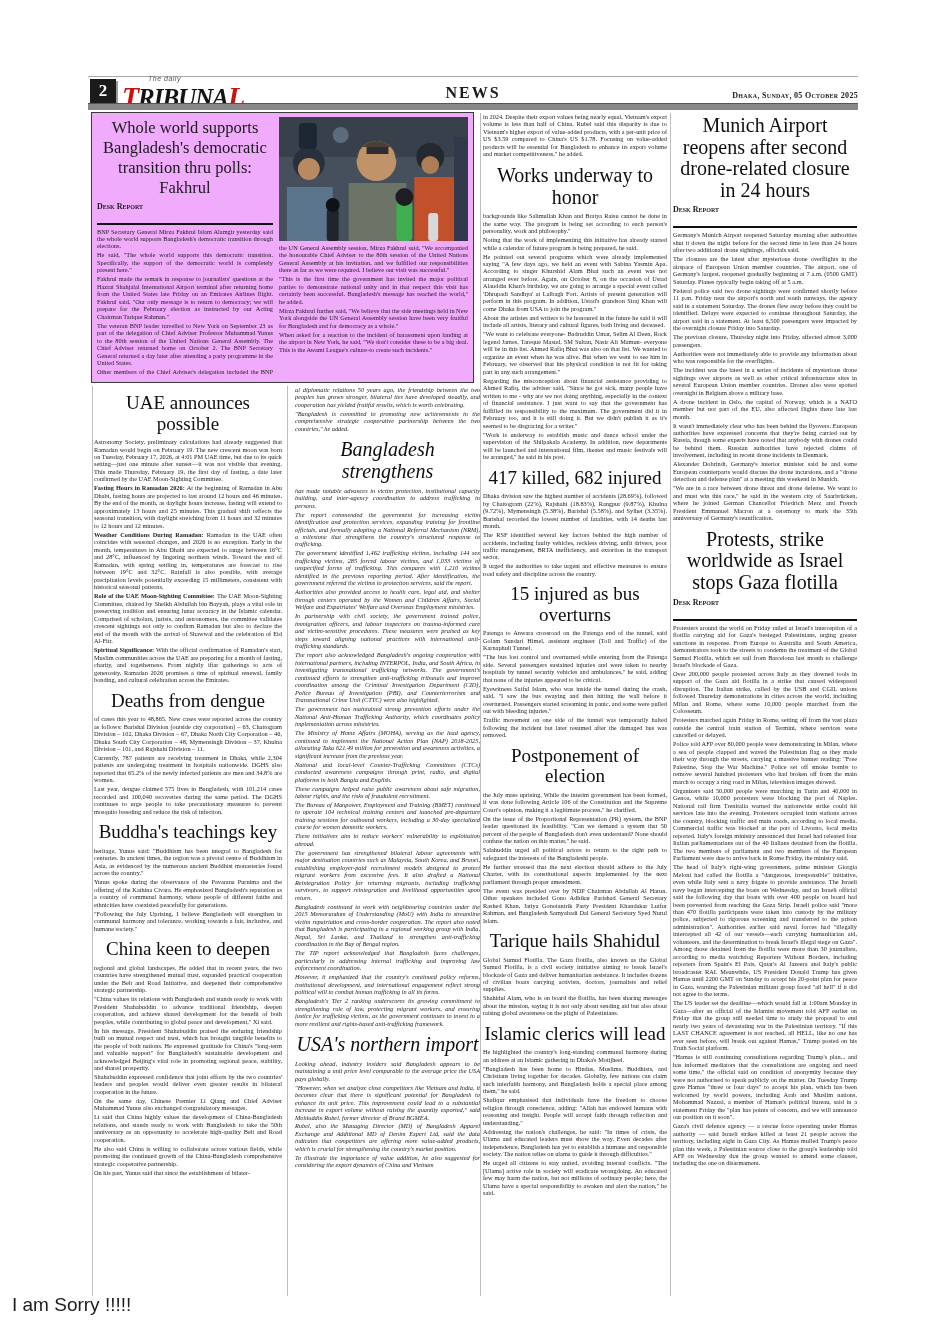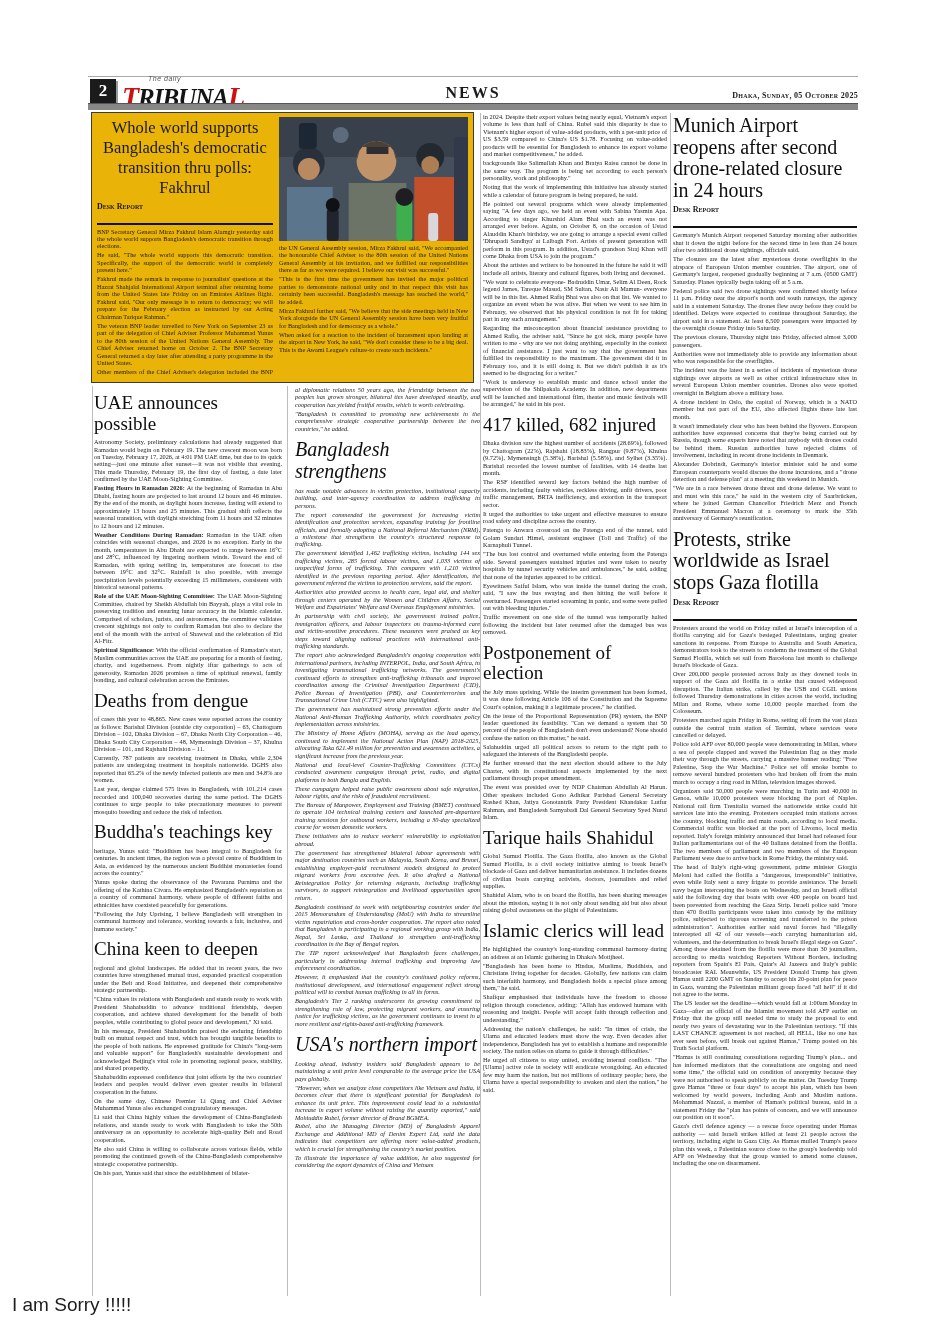--- a/index.html
+++ b/index.html
@@ -11,33 +11,33 @@
   .pgnum{left:90px;top:79px;width:26px;height:24px;background:#1b1b1b;color:#fff;font-size:17px;font-weight:bold;text-align:center;line-height:24px;box-shadow:2px 2px 0 #9a9a9a;}
   .logo{left:122px;top:75px;line-height:1;font-style:italic;}
   .logo .tagline{display:block;font-family:"Liberation Sans",sans-serif;font-size:7px;color:#555;margin:0 0 1px 26px;letter-spacing:.5px;}
   .logo .word{font-size:25px;font-weight:bold;letter-spacing:-1px;color:#141414;}
   .logo .red{color:#cc1111;font-size:28px;}
   .section-title{left:88px;top:84px;width:770px;text-align:center;font-size:16px;font-weight:bold;letter-spacing:2px;}
   .dateline{right:87px;top:91px;font-size:8px;font-weight:bold;font-variant:small-caps;letter-spacing:.3px;}
   
   .vr{width:1px;background:#bdbdbd;}
   
-  .hl{font-weight:400;text-align:left;line-height:1.08;margin:7px 0 4px;color:#0e0e0e;}
+  .hl{font-weight:400;text-align:center;line-height:1.08;margin:7px 0 4px;color:#0e0e0e;}
   .hl1{font-size:19px;}
   .hl2{font-size:20px;}
   .byline{font-size:8px;font-weight:bold;font-variant:small-caps;border-bottom:2.5px solid #111;padding-bottom:12px;margin:1px 0 3px;}
   .bp{font-size:6.3px;line-height:1.19;text-align:justify;margin:0 0 1.5px;color:#1c1c1c;}
   .bp b{font-weight:bold;}
   .col{position:absolute;overflow:hidden;}
   #col1{left:94px;top:386px;width:188px;height:912px;}
   #col2{left:295px;top:386px;width:185px;height:912px;font-style:italic;}
   #col3{left:483px;top:113px;width:184px;height:1186px;}
   #col4{left:673px;top:113px;width:184px;height:1186px;}
   
-  .leadbox{left:91px;top:112px;width:383px;height:271px;border:1px solid #3a3a3a;box-sizing:border-box;padding:4px 5px;display:flex;gap:6px;background:#eab308;}
+  .leadbox{left:91px;top:112px;width:383px;height:271px;border:1px solid #3a3a3a;box-sizing:border-box;padding:4px 5px;display:flex;gap:6px;background:#f0abfc;}
   .leadbox .lcol{width:176px;overflow:hidden;}
   .leadbox .rcol{flex:1;overflow:hidden;display:flex;flex-direction:column;}
   .leadbox h1{font-size:16.5px;font-weight:400;text-align:center;line-height:1.22;margin:1px 0 3px;}
   
   .photo{width:100%;height:124px;position:relative;overflow:hidden;background:#3d4450;margin-bottom:3px;}
   
   .sorry{left:12px;top:1294px;font-family:"Liberation Sans","DejaVu Sans",sans-serif;font-size:19px;color:#1d1d1d;}
 </style>
 </head>
 <body>
@@ -185,39 +185,41 @@
   </div>
 </div>
 
 <div class="col" id="col3">
   <div>
     <div>
         <p class="bp">in 2024. Despite their export values being nearly equal, Vietnam's export volume is less than half of China. Rubel said this disparity is due to Vietnam's higher export of value-added products, with a per-unit price of US $3.59 compared to China's US $1.78. Focusing on value-added products will be essential for Bangladesh to enhance its export volume and market competitiveness," he added.</p>
       </div>
   </div>
   <div>
+    <h2 class="hl hl2">Works underway to honor</h2>
     <div>
         <p class="bp">backgrounds like Salimullah Khan and Bratya Raisu cannot be done in the same way. The program is being set according to each person's personality, work and philosophy."</p>
         <p class="bp">Noting that the work of implementing this initiative has already started while a calendar of future program is being prepared, he said.</p>
         <p class="bp">He pointed out several programs which were already implemented saying "A few days ago, we held an event with Sabina Yasmin Apa. According to singer Khurshid Alam Bhai such an event was not arranged ever before. Again, on October 8, on the occasion of Ustad Alauddin Khan's birthday, we are going to arrange a special event called 'Dhrupadi Sandhya' at Lalbagh Fort. Artists of present generation will perform in this program. In addition, Ustad's grandson Siraj Khan will come Dhaka from USA to join the program."</p>
         <p class="bp">About the artistes and writers to be honoured in the future he said it will include all artists, literary and cultural figures, both living and deceased.</p>
         <p class="bp">"We want to celebrate everyone- Badruddin Umar, Selim Al Deen, Rock legend James, Tareque Masud, SM Sultan, Nasir Ali Mamun- everyone will be in this list. Ahmed Rafiq Bhai was also on that list. We wanted to organize an event when he was alive. But when we went to see him in February, we observed that his physical condition is not fit for taking part in any such arrangement."</p>
         <p class="bp">Regarding the misconception about financial assistance providing to Ahmed Rafiq, the adviser said, "Since he got sick, many people have written to me - why are we not doing anything, especially in the context of financial assistance. I just want to say that the government has fulfilled its responsibility to the maximum. The government did it in February too, and it is still doing it. But we didn't publish it as it's seemed to be disgracing for a writer."</p>
         <p class="bp">"Work is underway to establish music and dance school under the supervision of the Shilpakala Academy. In addition, new departments will be launched and international film, theater and music festivals will be arranged," he said in his post.</p>
       </div>
   </div>
   <div>
     <h2 class="hl hl1">417 killed, 682 injured</h2>
     <div>
         <p class="bp">Dhaka division saw the highest number of accidents (28.69%), followed by Chattogram (22%), Rajshahi (18.83%), Rangpur (9.87%), Khulna (9.72%), Mymensingh (5.38%), Barishal (5.58%), and Sylhet (3.35%). Barishal recorded the lowest number of fatalities, with 14 deaths last month.</p>
         <p class="bp">The RSF identified several key factors behind the high number of accidents, including faulty vehicles, reckless driving, unfit drivers, poor traffic management, BRTA inefficiency, and extortion in the transport sector.</p>
         <p class="bp">It urged the authorities to take urgent and effective measures to ensure road safety and discipline across the country.</p>
       </div>
   </div>
   <div>
+    <h2 class="hl hl1">15 injured as bus overturns</h2>
     <div>
         <p class="bp">Patenga to Anwara crossroad on the Patenga end of the tunnel, said Golam Sundari Himel, assistant engineer (Toll and Traffic) of the Karnaphuli Tunnel.</p>
         <p class="bp">"The bus lost control and overturned while entering from the Patenga side. Several passengers sustained injuries and were taken to nearby hospitals by tunnel security vehicles and ambulances," he said, adding that none of the injuries appeared to be critical.</p>
         <p class="bp">Eyewitness Saiful Islam, who was inside the tunnel during the crash, said, "I saw the bus swaying and then hitting the wall before it overturned. Passengers started screaming in panic, and some were pulled out with bleeding injuries."</p>
         <p class="bp">Traffic movement on one side of the tunnel was temporarily halted following the incident but later resumed after the damaged bus was removed.</p>
       </div>
   </div>
   <div>
     <h2 class="hl hl1">Postponement of election</h2>
     <div>

